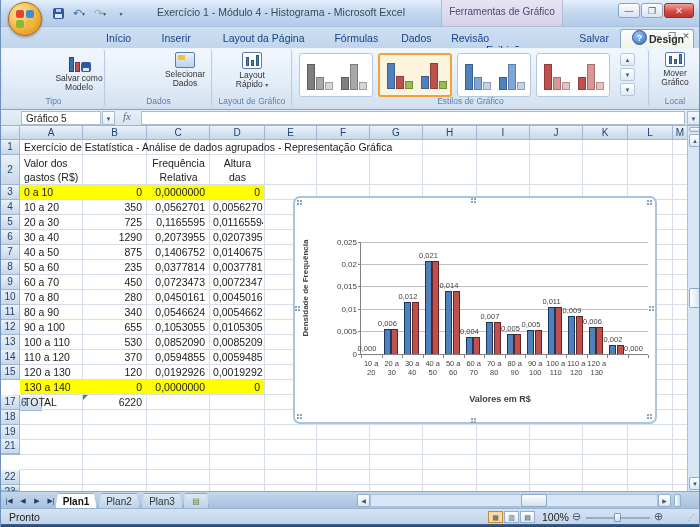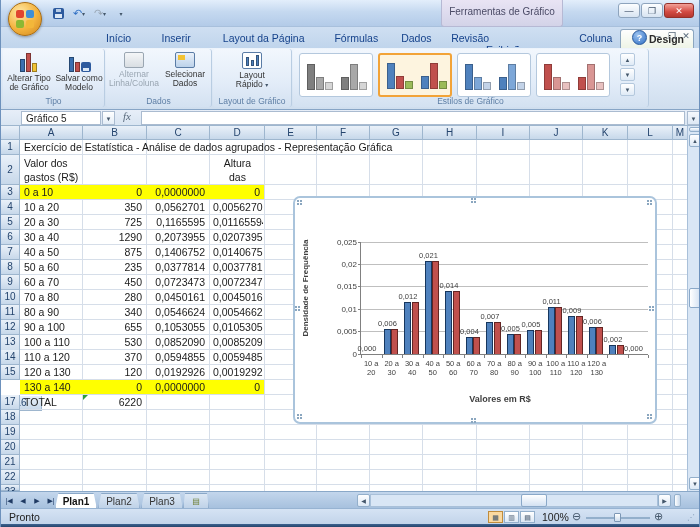--- a/index.html
+++ b/index.html
@@ -137,20 +137,21 @@
         <div style="position:absolute;left:2px;bottom:1px;width:7px;height:4px;background:#dce8f5;"></div>
         <div style="position:absolute;left:3px;top:1px;width:5px;height:3px;background:#b9cde6;"></div>
       </div>
     </div>
     <div class="qbtn" style="color:#2f6fc4;">↶<span class="caret">▾</span></div>
     <div class="qbtn" style="color:#9aa7b5;">↷<span class="caret">▾</span></div>
     <div class="qbtn">
         <span class="caret">▾</span>
       </div>
   </div>
+  <div class="apptitle">Exercício 1 - Módulo 4 - Histograma - Microsoft Excel</div>
   <div class="ctxpanel">
     <span>Ferramentas de Gráfico</span>
   </div>
   <div class="winbtn" style="left:617px;width:22px;">—</div>
   <div class="winbtn" style="left:640px;width:22px;">❐</div>
   <div class="winbtn close" style="left:663px;width:30px;">✕</div>
 </div>
 <div class="orb">
   <div class="sq" style="left:7px;top:7px;background:#e0452f;"></div>
   <div class="sq" style="left:17px;top:7px;background:#3f8fd6;"></div>
@@ -159,57 +160,45 @@
 </div>
 
 <div class="tabrow" id="tabrow">
     <div class="rtab" style="left: 96px;">Início</div>
     <div class="rtab" style="left: 151.6px;">Inserir</div>
     <div class="rtab" style="left: 212.8px;">Layout da Página</div>
     <div class="rtab" style="left: 324.4px;">Fórmulas</div>
     <div class="rtab" style="left: 391.2px;">Dados</div>
     <div class="rtab" style="left: 441.2px;">Revisão</div>
     <div class="rtab" style="left: 476px; margin-top: 12px;">Exibição</div>
-    <div class="rtab" style="left: 569.2px;">Coluna</div>
+    <div class="rtab" style="left: 569.2px;">Salvar</div>
     <div class="rtab active" style="left: 619px; padding-left: 28px;">Design</div>
     <div class="rtab" style="left: 696px;">Layout</div>
   </div>
 <div class="helpbtn">?</div>
 <div class="wbctl" style="left:650px;">–</div>
 <div class="wbctl" style="left:664px;">❐</div>
 <div class="wbctl" style="left:678px;">✕</div>
 
 <div class="ribbon">
   <div class="rgroup" style="left:2px;width:102px;">
-    <div class="bigbtn" style="left:1px;">
-      <div class="bicon">
-        <div class="minibar" style="left:3px;height:13px;background:#3a6fb0;"></div>
-        <div class="minibar" style="left:9px;height:19px;background:#c0504d;"></div>
-        <div class="minibar" style="left:15px;height:9px;background:#f2c233;"></div>
-      </div>
-      <span>Alterar Tipo de Gráfico</span>
-    </div>
     <div class="bigbtn" style="left:51px;">
       <div class="bicon">
         <div class="minibar" style="left:2px;height:15px;background:#3a6fb0;"></div>
         <div class="minibar" style="left:8px;height:10px;background:#c0504d;"></div>
         <div style="position:absolute;right:0;bottom:0;width:10px;height:10px;background:#2d5a9e;border-radius:2px;">
           <div style="position:absolute;left:2px;bottom:1px;width:6px;height:3px;background:#dce8f5;"></div>
         </div>
       </div>
       <span>Salvar como Modelo</span>
     </div>
     <div class="glabel">Tipo</div>
   </div>
 
   <div class="rgroup" style="left:105px;width:106px;">
-    <div class="bigbtn disabled" style="left:2px;width:52px;">
-      <div class="bicon" style="width:20px;height:16px;border:1px solid #9aa6b2;background:linear-gradient(#f4f6f8,#d9dee3);border-radius:2px;"></div>
-      <span>Alternar Linha/Coluna</span>
-    </div>
     <div class="bigbtn" style="left:54px;width:50px;">
       <div class="bicon" style="width:20px;height:16px;border:1px solid #5a7ca6;background:linear-gradient(#eaf1fa,#bcd2ea);border-radius:2px;">
         <div style="position:absolute;left:2px;top:2px;width:7px;height:5px;background:#f2c233;"></div>
       </div>
       <span>Selecionar Dados</span>
     </div>
     <div class="glabel">Dados</div>
   </div>
 
   <div class="rgroup" style="left:212px;width:79px;">
@@ -256,20 +245,31 @@
       <div class="gallery-thumb" style="left: 243px;">
         <div class="gt-bar" style="left: 7px; height: 26px; background: rgb(192, 80, 77); border: 1px solid rgba(0, 0, 0, 0.25);"></div>
         <div class="gt-bar" style="left: 16px; height: 13px; background: rgb(217, 150, 148); border: 1px solid rgba(0, 0, 0, 0.25);"></div>
         <div class="gt-bar" style="left: 25px; height: 8px; background: rgb(232, 193, 192); border: 1px solid rgba(0, 0, 0, 0.25);"></div>
         <div class="gt-bar" style="left: 41px; height: 13px; background: rgb(192, 80, 77); border: 1px solid rgba(0, 0, 0, 0.25);"></div>
         <div class="gt-bar" style="left: 50px; height: 26px; background: rgb(217, 150, 148); border: 1px solid rgba(0, 0, 0, 0.25);"></div>
         <div class="gt-bar" style="left: 59px; height: 8px; background: rgb(232, 193, 192); border: 1px solid rgba(0, 0, 0, 0.25);"></div>
       </div>
     </div>
 
+  <div class="rgroup" style="left:650px;width:48px;border-right:none;">
+    <div class="bigbtn" style="left:-1px;">
+      <div class="bicon" style="width:20px;height:15px;border:1px solid #5a7ca6;background:#fff;border-radius:2px;">
+        <div class="minibar" style="left:3px;height:8px;width:3px;background:#4f81bd;bottom:2px;"></div>
+        <div class="minibar" style="left:8px;height:5px;width:3px;background:#4f81bd;bottom:2px;"></div>
+        <div class="minibar" style="left:13px;height:10px;width:3px;background:#4f81bd;bottom:2px;"></div>
+      </div>
+      <span>Mover Gráfico</span>
+    </div>
+    <div class="glabel">Local</div>
+  </div>
 </div>
 
 <div class="fbar">
   <div class="namebox">Gráfico 5</div>
   <div class="nbcaret">▼</div>
   <div class="fxsym">fx</div>
   <div class="finput"></div>
   <div class="fchev">▼</div>
 </div>
 
@@ -301,21 +301,21 @@
     <div class="hdrcell" style="left: 0px; top: 179px; width: 19px; height: 15px; line-height: 14px;">11</div>
     <div class="hdrcell" style="left: 0px; top: 194px; width: 19px; height: 15px; line-height: 14px;">12</div>
     <div class="hdrcell" style="left: 0px; top: 209px; width: 19px; height: 21px; line-height: 14px;">13</div>
     <div class="hdrcell" style="left: 0px; top: 224px; width: 19px; height: 15px; line-height: 14px;">14</div>
     <div class="hdrcell" style="left: 0px; top: 239px; width: 19px; height: 15px; line-height: 14px;">15</div>
     <div class="hdrcell" style="left: 0px; top: 270px; width: 41px; height: 15px; line-height: 14px;">16</div>
     <div class="hdrcell" style="left: 0px; top: 269px; width: 19px; height: 15px; line-height: 14px;">17</div>
     <div class="hdrcell" style="left: 0px; top: 284px; width: 19px; height: 15px; line-height: 14px;">18</div>
     <div class="hdrcell" style="left: 0px; top: 299px; width: 19px; height: 15px; line-height: 14px;">19</div>
     <div class="hdrcell" style="left: 0px; top: 314px; width: 19px; height: 15px; line-height: 14px;">20</div>
-    <div class="hdrcell" style="left: 0px; top: 329px; width: 19px; height: 15px; line-height: 14px;">21</div>
+    <div class="hdrcell" style="left: 0px; top: 313px; width: 19px; height: 15px; line-height: 14px;">21</div>
     <div class="hdrcell" style="left: 0px; top: 344px; width: 19px; height: 15px; line-height: 14px;">22</div>
     <div class="hdrcell" style="left: 0px; top: 359px; width: 19px; height: 6px; line-height: 14px;">23</div>
     <div>
       <div class="gl" style="left: 81px; top: 14px; width: 1px; height: 351px;"></div>
       <div class="gl" style="left: 145px; top: 14px; width: 1px; height: 351px;"></div>
       <div class="gl" style="left: 208px; top: 14px; width: 1px; height: 351px;"></div>
       <div class="gl" style="left: 263px; top: 14px; width: 1px; height: 351px;"></div>
       <div class="gl" style="left: 315px; top: 14px; width: 1px; height: 351px;"></div>
       <div class="gl" style="left: 368px; top: 14px; width: 1px; height: 351px;"></div>
       <div class="gl" style="left: 421px; top: 14px; width: 1px; height: 351px;"></div>
@@ -344,20 +344,21 @@
       <div class="gl" style="left: 19px; top: 298px; width: 667px; height: 1px;"></div>
       <div class="gl" style="left: 19px; top: 313px; width: 667px; height: 1px;"></div>
       <div class="gl" style="left: 19px; top: 328px; width: 667px; height: 1px;"></div>
       <div class="gl" style="left: 19px; top: 343px; width: 667px; height: 1px;"></div>
       <div class="gl" style="left: 19px; top: 358px; width: 667px; height: 1px;"></div>
     </div>
     <div class="hl" style="left: 19px; top: 59px; width: 244px; height: 14px;"></div>
     <div class="hl" style="left: 19px; top: 254px; width: 244px; height: 14px;"></div>
     <div class="cell" style="left: 20px; top: 14px; width: 500px; height: 15px;">Exercício de Estatística - Análise de dados agrupados - Representação Gráfica</div>
     <div class="cell" style="left: 20px; top: 30px; width: 61px; height: 28px; white-space: normal; line-height: 14px;">Valor dos gastos (R$)</div>
+    <div class="cell c" style="left: 147px; top: 30px; width: 61px; height: 28px; white-space: normal; line-height: 14px;">Frequência Relativa</div>
     <div class="cell c" style="left: 210px; top: 30px; width: 53px; height: 28px; white-space: normal; line-height: 14px;">Altura das colunas</div>
     <div class="cell" style="left: 20px; top: 59px; width: 61px; height: 15px;">0 a 10</div>
     <div class="cell r" style="left: 82px; top: 59px; width: 62px; height: 15px;">0</div>
     <div class="cell r" style="left: 146px; top: 59px; width: 61px; height: 15px;">0,0000000</div>
     <div class="cell r" style="left: 209px; top: 59px; width: 53px; height: 15px;">0</div>
     <div class="cell" style="left: 20px; top: 74px; width: 61px; height: 15px;">10 a 20</div>
     <div class="cell r" style="left: 82px; top: 74px; width: 62px; height: 15px;">350</div>
     <div class="cell r" style="left: 146px; top: 74px; width: 61px; height: 15px;">0,0562701</div>
     <div class="cell r" style="left: 209px; top: 74px; width: 53px; height: 15px;">0,00562701</div>
     <div class="cell" style="left: 20px; top: 89px; width: 61px; height: 15px;">20 a 30</div>

